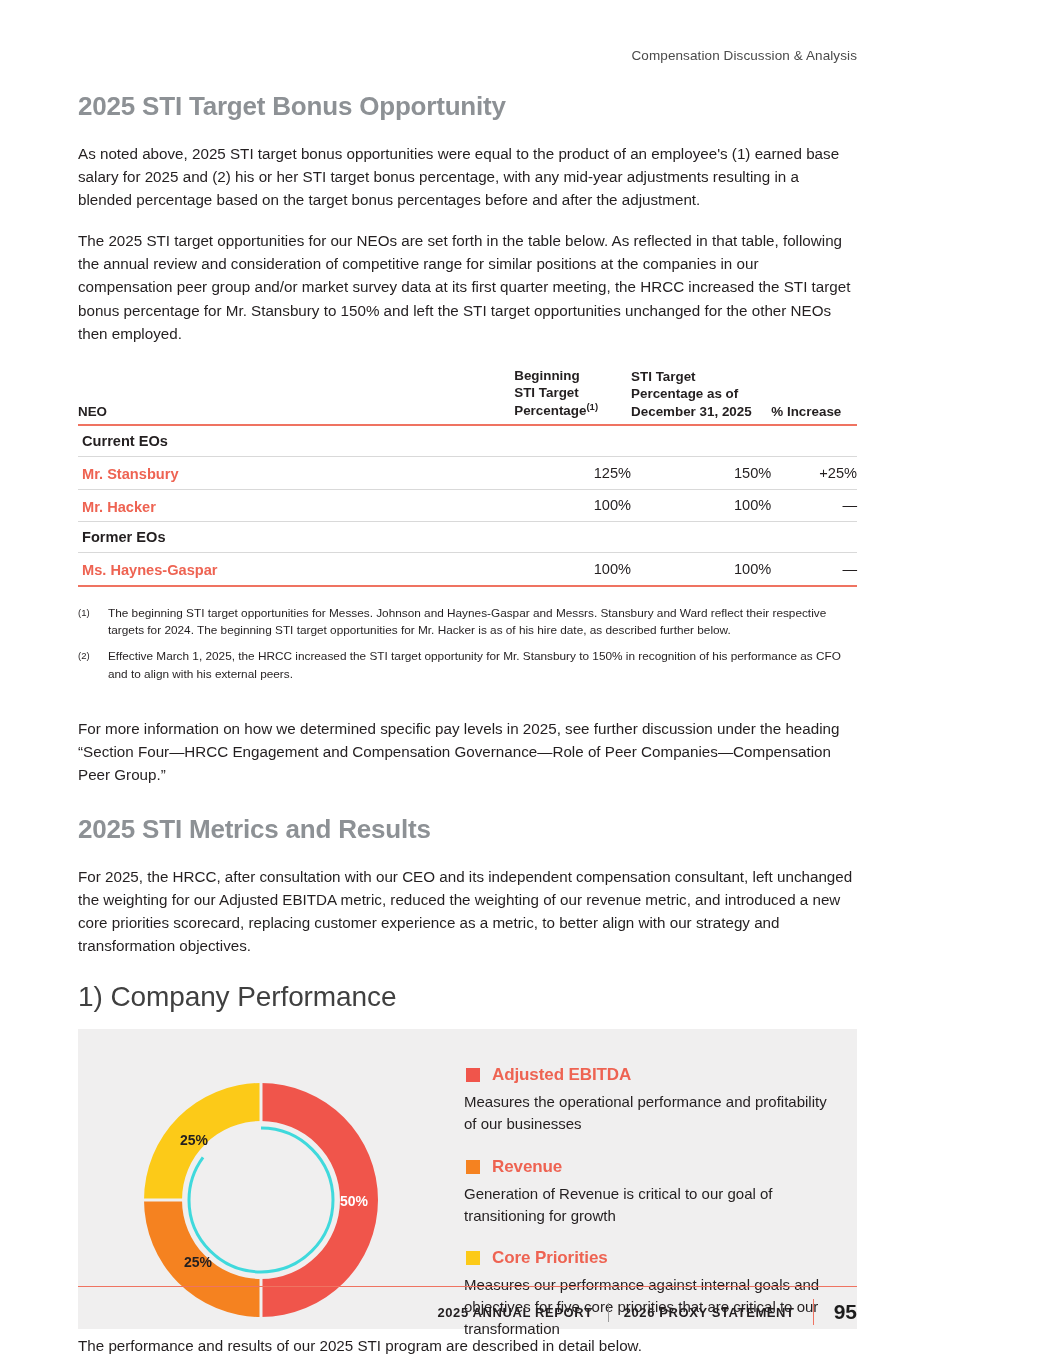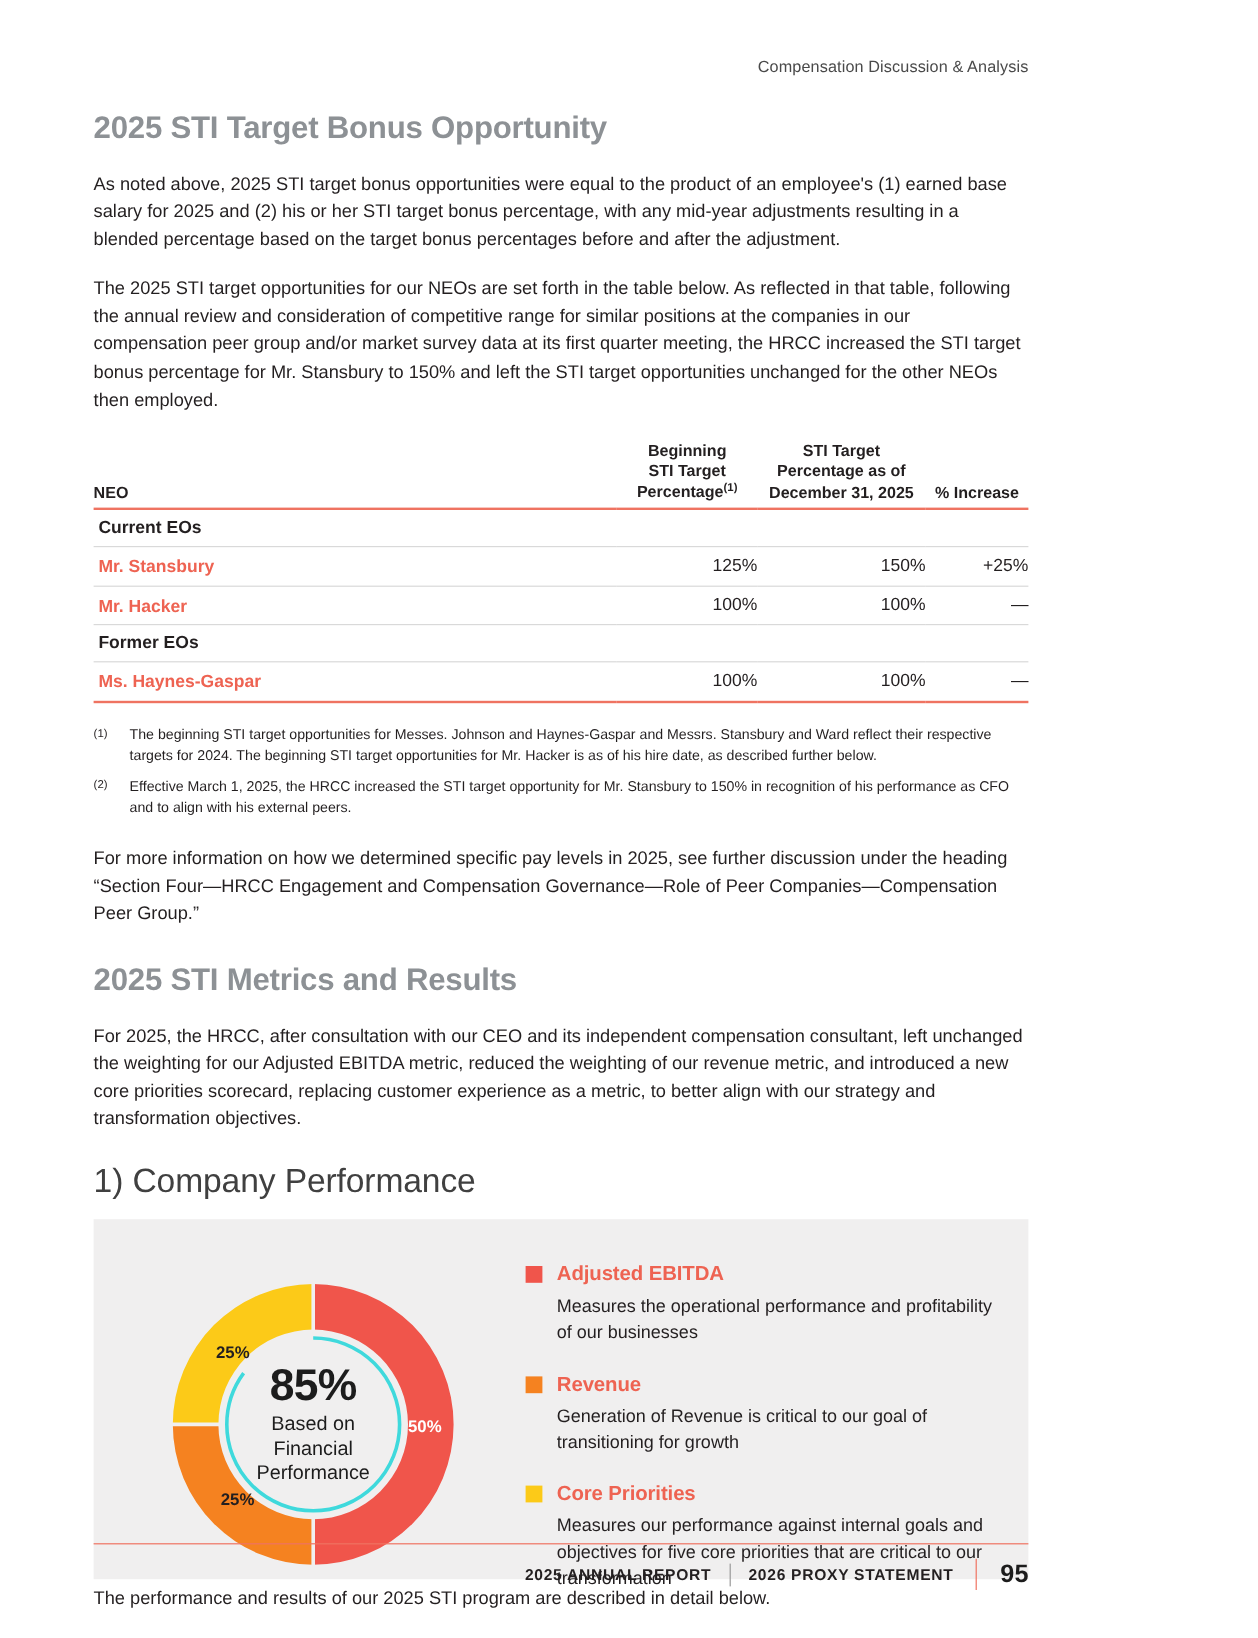--- a/index.html
+++ b/index.html
@@ -60,21 +60,21 @@
   table.neo-table {
     width: 100%;
     border-collapse: collapse;
     margin-top: 22px;
     font-size: 14px;
   }
   table.neo-table th.col-head {
     font-size: 13.4px;
     font-weight: bold;
     color: #231f20;
-    text-align: center;
+    text-align: left;
     vertical-align: bottom;
     padding: 0 0 4px 0;
     line-height: 1.28;
   }
   table.neo-table th.col-head-neo {
     text-align: left;
   }
   .thead-row th { border-bottom: 2.5px solid #ef7361; }
 
   td.name-cell {
@@ -172,20 +172,21 @@
     flex: 1 1 auto;
     padding-left: 18px;
     padding-top: 10px;
   }
   .legend-item { margin-bottom: 22px; }
   .legend-item:last-child { margin-bottom: 0; }
   .legend-head {
     display: flex;
     align-items: center;
     margin-bottom: 6px;
+    margin-left: 28px;
   }
   .legend-swatch {
     width: 14px;
     height: 14px;
     flex: 0 0 14px;
     margin-right: 12px;
   }
   .legend-title {
     font-size: 17px;
     font-weight: bold;
@@ -321,21 +322,21 @@
     <div class="footnote">
       <div class="fn-mark">(1)</div>
       <div class="fn-text">The beginning STI target opportunities for Messes. Johnson and Haynes-Gaspar and Messrs. Stansbury and Ward reflect their respective targets for 2024. The beginning STI target opportunities for Mr. Hacker is as of his hire date, as described further below.</div>
     </div>
     <div class="footnote">
       <div class="fn-mark">(2)</div>
       <div class="fn-text">Effective March 1, 2025, the HRCC increased the STI target opportunity for Mr. Stansbury to 150% in recognition of his performance as CFO and to align with his external peers.</div>
     </div>
   </div>
 
-  <p class="body-text" style="margin-top:22px;">For more information on how we determined specific pay levels in 2025, see further discussion under the heading “Section Four—HRCC Engagement and Compensation Governance—Role of Peer Companies—Compensation Peer Group.”</p>
+  <p class="body-text" style="margin-top:34px;">For more information on how we determined specific pay levels in 2025, see further discussion under the heading “Section Four—HRCC Engagement and Compensation Governance—Role of Peer Companies—Compensation Peer Group.”</p>
 
   <h1 class="section-title">2025 STI Metrics and Results</h1>
   <p class="body-text">For 2025, the HRCC, after consultation with our CEO and its independent compensation consultant, left unchanged the weighting for our Adjusted EBITDA metric, reduced the weighting of our revenue metric, and introduced a new core priorities scorecard, replacing customer experience as a metric, to better align with our strategy and transformation objectives.</p>
 
   <h2 class="subsection-title">1) Company Performance</h2>
 
   <div class="chart-panel">
 
     <div class="donut-wrap">
       <svg class="donut-svg" width="270" height="270" viewBox="0 0 270 270">
@@ -351,28 +352,20 @@
         <line x1="135" y1="210" x2="135" y2="256" stroke="#f0efef" stroke-width="3"></line>
         <line x1="14" y1="135" x2="60" y2="135" stroke="#f0efef" stroke-width="3"></line>
 
         <circle cx="135" cy="135" r="72" fill="none" stroke="#3FD9DC" stroke-width="3" stroke-dasharray="384.4 67.8" transform="rotate(-90 135 135)"></circle>
 
         <text x="228" y="141" text-anchor="middle" font-family="Liberation Sans, sans-serif" font-size="14" font-weight="bold" fill="#ffffff">50%</text>
         <text x="68" y="80" text-anchor="middle" font-family="Liberation Sans, sans-serif" font-size="14" font-weight="bold" fill="#231f20">25%</text>
         <text x="72" y="202" text-anchor="middle" font-family="Liberation Sans, sans-serif" font-size="14" font-weight="bold" fill="#231f20">25%</text>
       </svg>
 
-      <div class="donut-center">
-        <div class="donut-pct">85%</div>
-        <div class="donut-sub">
-          <div>Based on</div>
-          <div>Financial</div>
-          <div>Performance</div>
-        </div>
-      </div>
     </div>
 
     <div class="legend">
       <div class="legend-item">
         <div class="legend-head">
           <span class="legend-swatch" style="background:#F0554B;"></span>
           <span class="legend-title">Adjusted EBITDA</span>
         </div>
         <div class="legend-desc">Measures the operational performance and profitability of our businesses</div>
       </div>

